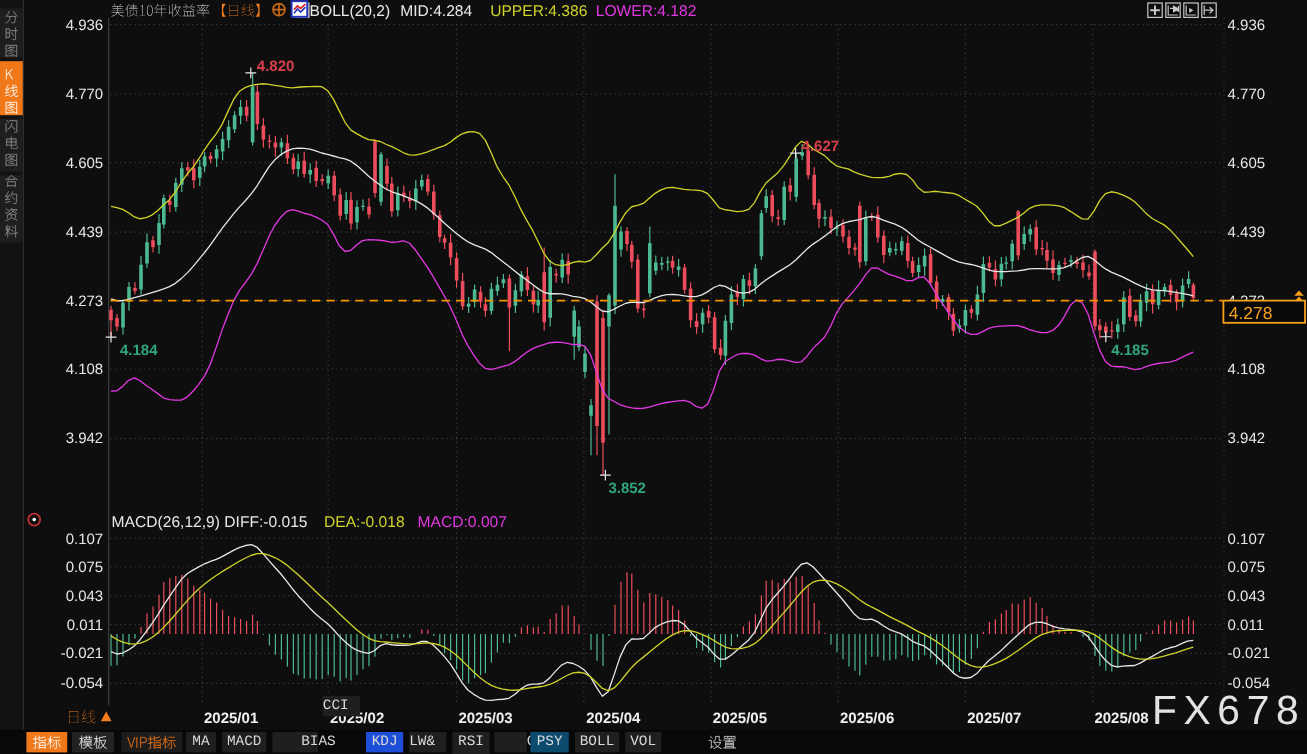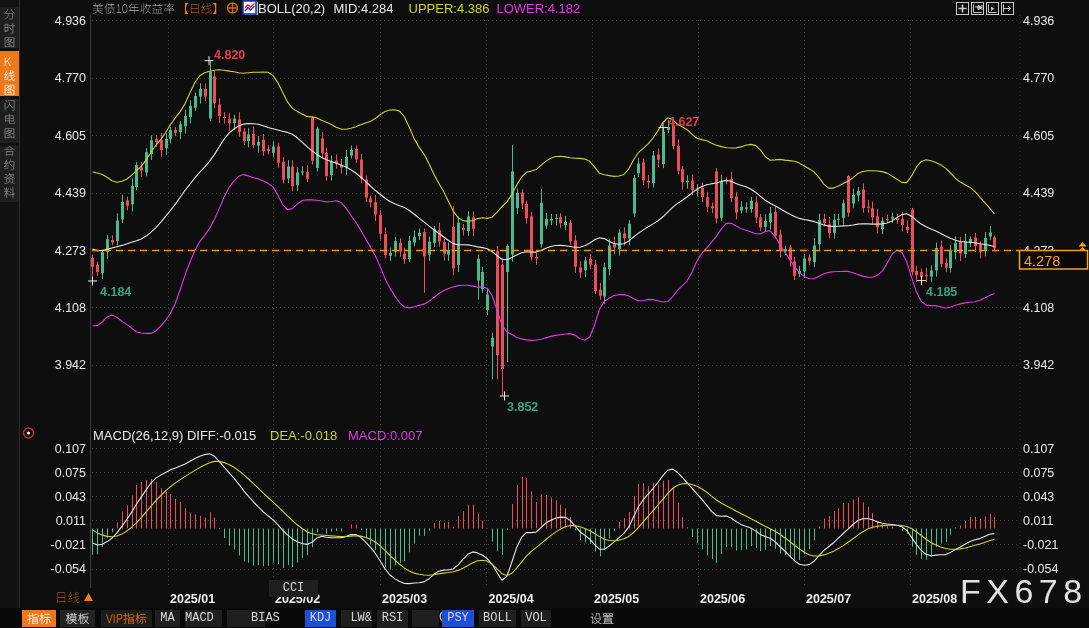--- a/index.html
+++ b/index.html
@@ -127,26 +127,26 @@
 <div style="position:absolute;left:22px;top:610px;width:34px;height:17px;background:#f07818;"><svg width="34" height="17">
       <path d="M10.376 3.112H10.724V6.676Q10.724 6.952 10.916 7.048Q11.108 7.144 11.744 7.144Q11.864 7.144 12.182 7.144Q12.500 7.144 12.920 7.144Q13.340 7.144 13.766 7.144Q14.192 7.144 14.540 7.144Q14.888 7.144 15.056 7.144Q15.428 7.144 15.608 7.024Q15.788 6.904 15.860 6.550Q15.932 6.196 15.968 5.500Q16.028 5.548 16.130 5.584Q16.232 5.620 16.316 5.644Q16.280 6.388 16.178 6.790Q16.076 7.192 15.818 7.342Q15.560 7.492 15.056 7.492Q14.984 7.492 14.654 7.492Q14.324 7.492 13.874 7.492Q13.424 7.492 12.974 7.492Q12.524 7.492 12.194 7.492Q11.864 7.492 11.792 7.492Q11.252 7.492 10.940 7.432Q10.628 7.372 10.502 7.192Q10.376 7.012 10.376 6.664ZM15.236 3.940 15.548 4.228Q14.936 4.468 14.108 4.690Q13.280 4.912 12.374 5.110Q11.468 5.308 10.616 5.464Q10.604 5.404 10.562 5.320Q10.520 5.236 10.472 5.164Q11.312 5.008 12.212 4.810Q13.112 4.612 13.910 4.384Q14.708 4.156 15.236 3.940ZM10.400 8.812H15.860V13.780H15.500V9.160H10.748V13.828H10.400ZM10.568 10.816H15.656V11.164H10.568ZM10.568 12.892H15.704V13.240H10.568ZM5.492 9.640Q5.996 9.484 6.650 9.274Q7.304 9.064 8.048 8.818Q8.792 8.572 9.536 8.320L9.596 8.668Q8.552 9.016 7.508 9.376Q6.464 9.736 5.660 10.000ZM5.612 5.620H9.440V5.980H5.612ZM7.472 3.040H7.820V13.264Q7.820 13.504 7.742 13.618Q7.664 13.732 7.496 13.780Q7.328 13.828 7.004 13.840Q6.680 13.852 6.116 13.840Q6.104 13.780 6.056 13.684Q6.008 13.588 5.972 13.504Q6.440 13.516 6.788 13.516Q7.136 13.516 7.244 13.504Q7.364 13.504 7.418 13.456Q7.472 13.408 7.472 13.276ZM22.568 4.120H27.752V4.468H22.568ZM22.076 6.988H28.376V7.336H22.076ZM24.848 7.156H25.208V13.216Q25.208 13.456 25.130 13.570Q25.052 13.684 24.860 13.744Q24.668 13.792 24.266 13.798Q23.864 13.804 23.216 13.804Q23.204 13.732 23.156 13.630Q23.108 13.528 23.060 13.444Q23.636 13.456 24.062 13.456Q24.488 13.456 24.608 13.444Q24.752 13.432 24.800 13.384Q24.848 13.336 24.848 13.216ZM26.432 8.992 26.780 8.908Q27.092 9.472 27.386 10.120Q27.680 10.768 27.920 11.374Q28.160 11.980 28.280 12.436L27.920 12.556Q27.800 12.100 27.566 11.488Q27.332 10.876 27.038 10.216Q26.744 9.556 26.432 8.992ZM23.216 8.920 23.564 8.992Q23.372 9.676 23.108 10.330Q22.844 10.984 22.538 11.560Q22.232 12.136 21.884 12.592Q21.860 12.568 21.800 12.526Q21.740 12.484 21.674 12.442Q21.608 12.400 21.560 12.376Q22.100 11.716 22.526 10.810Q22.952 9.904 23.216 8.920ZM17.780 5.752H21.872V6.112H17.780ZM19.772 3.028H20.132V13.816H19.772ZM19.736 5.848 20.084 5.944Q19.904 6.580 19.640 7.270Q19.376 7.960 19.052 8.626Q18.728 9.292 18.374 9.868Q18.020 10.444 17.660 10.840Q17.624 10.792 17.570 10.738Q17.516 10.684 17.468 10.636Q17.420 10.588 17.372 10.564Q17.828 10.060 18.284 9.280Q18.740 8.500 19.124 7.594Q19.508 6.688 19.736 5.848ZM20.072 6.424Q20.180 6.544 20.420 6.856Q20.660 7.168 20.942 7.540Q21.224 7.912 21.464 8.224Q21.704 8.536 21.800 8.680L21.500 8.980Q21.392 8.800 21.164 8.464Q20.936 8.128 20.672 7.750Q20.408 7.372 20.168 7.060Q19.928 6.748 19.796 6.604Z" fill="#ffffff" stroke="#ffffff" stroke-width="0.3"></path>
     </svg></div>
 <div style="position:absolute;left:60px;top:610px;width:35px;height:17px;background:#232323;"><svg width="35" height="17">
       <path d="M9.676 4.204H16.780V4.552H9.676ZM9.400 10.684H16.708V11.032H9.400ZM11.788 3.040H12.136V5.680H11.788ZM14.428 3.040H14.776V5.680H14.428ZM10.684 7.828V9.040H15.736V7.828ZM10.684 6.280V7.468H15.736V6.280ZM10.336 5.932H16.084V9.388H10.336ZM12.928 9.304H13.288Q13.180 10.204 12.952 10.930Q12.724 11.656 12.292 12.220Q11.860 12.784 11.158 13.186Q10.456 13.588 9.400 13.852Q9.376 13.792 9.310 13.702Q9.244 13.612 9.184 13.564Q10.216 13.324 10.894 12.940Q11.572 12.556 11.986 12.028Q12.400 11.500 12.616 10.816Q12.832 10.132 12.928 9.304ZM13.372 10.780Q13.780 11.848 14.716 12.562Q15.652 13.276 16.936 13.552Q16.900 13.588 16.852 13.642Q16.804 13.696 16.768 13.750Q16.732 13.804 16.696 13.852Q15.388 13.516 14.428 12.760Q13.468 12.004 13.048 10.864ZM6.196 5.428H9.640V5.776H6.196ZM7.888 3.028H8.248V13.816H7.888ZM7.864 5.524 8.200 5.596Q8.068 6.292 7.864 7.072Q7.660 7.852 7.408 8.602Q7.156 9.352 6.880 10.000Q6.604 10.648 6.316 11.104Q6.280 11.056 6.232 11.002Q6.184 10.948 6.136 10.900Q6.088 10.852 6.040 10.828Q6.316 10.396 6.592 9.784Q6.868 9.172 7.114 8.446Q7.360 7.720 7.552 6.970Q7.744 6.220 7.864 5.524ZM8.236 6.316Q8.332 6.460 8.530 6.808Q8.728 7.156 8.956 7.570Q9.184 7.984 9.376 8.332Q9.568 8.680 9.640 8.836L9.364 9.148Q9.280 8.944 9.094 8.566Q8.908 8.188 8.692 7.768Q8.476 7.348 8.284 7.000Q8.092 6.652 7.996 6.496ZM18.328 5.428H22.144V5.776H18.328ZM20.212 3.028H20.560V13.816H20.212ZM20.188 5.524 20.500 5.608Q20.344 6.328 20.104 7.102Q19.864 7.876 19.570 8.626Q19.276 9.376 18.952 10.018Q18.628 10.660 18.304 11.104Q18.280 11.056 18.232 11.002Q18.184 10.948 18.130 10.900Q18.076 10.852 18.028 10.828Q18.352 10.408 18.670 9.796Q18.988 9.184 19.282 8.464Q19.576 7.744 19.810 6.988Q20.044 6.232 20.188 5.524ZM20.488 6.232Q20.584 6.352 20.794 6.658Q21.004 6.964 21.238 7.330Q21.472 7.696 21.676 8.002Q21.880 8.308 21.964 8.452L21.700 8.764Q21.604 8.584 21.412 8.248Q21.220 7.912 20.998 7.540Q20.776 7.168 20.578 6.862Q20.380 6.556 20.272 6.412ZM22.720 4.372H23.080V7.372Q23.080 8.092 23.026 8.920Q22.972 9.748 22.816 10.612Q22.660 11.476 22.360 12.304Q22.060 13.132 21.556 13.840Q21.520 13.804 21.466 13.768Q21.412 13.732 21.364 13.696Q21.316 13.660 21.268 13.648Q21.760 12.940 22.054 12.142Q22.348 11.344 22.492 10.504Q22.636 9.664 22.678 8.860Q22.720 8.056 22.720 7.360ZM22.924 6.808H27.952V7.168H22.924ZM27.844 6.808H27.916L27.976 6.784L28.204 6.880Q27.808 8.752 27.004 10.126Q26.200 11.500 25.132 12.412Q24.064 13.324 22.876 13.840Q22.852 13.792 22.810 13.744Q22.768 13.696 22.726 13.642Q22.684 13.588 22.636 13.552Q23.788 13.072 24.838 12.190Q25.888 11.308 26.680 9.988Q27.472 8.668 27.844 6.904ZM24.064 6.952Q24.448 8.464 25.120 9.790Q25.792 11.116 26.752 12.088Q27.712 13.060 28.948 13.540Q28.900 13.576 28.852 13.630Q28.804 13.684 28.756 13.738Q28.708 13.792 28.672 13.840Q27.436 13.312 26.476 12.310Q25.516 11.308 24.844 9.958Q24.172 8.608 23.776 7.036ZM28.132 3.412 28.372 3.700Q27.916 3.904 27.256 4.060Q26.596 4.216 25.840 4.336Q25.084 4.456 24.310 4.540Q23.536 4.624 22.828 4.684Q22.816 4.612 22.786 4.522Q22.756 4.432 22.720 4.372Q23.404 4.312 24.172 4.228Q24.940 4.144 25.690 4.024Q26.440 3.904 27.076 3.754Q27.712 3.604 28.132 3.412Z" fill="#e6e6e6" stroke="#e6e6e6" stroke-width="0.3"></path>
     </svg></div>
 <div style="position:absolute;left:101px;top:610px;width:51px;height:17px;background:#1c1c1c;"><svg width="51" height="17">
       <path d="M8.154 13.000 5.262 4.288H5.730L7.410 9.496Q7.662 10.300 7.872 10.966Q8.082 11.632 8.358 12.436H8.406Q8.682 11.632 8.892 10.966Q9.102 10.300 9.366 9.496L11.034 4.288H11.490L8.610 13.000ZM12.882 13.000V4.288H13.326V13.000ZM15.966 13.000V4.288H18.066Q19.062 4.288 19.758 4.522Q20.454 4.756 20.820 5.272Q21.186 5.788 21.186 6.664Q21.186 7.504 20.826 8.056Q20.466 8.608 19.782 8.884Q19.098 9.160 18.114 9.160H16.410V13.000ZM16.410 8.764H17.958Q19.350 8.764 20.028 8.278Q20.706 7.792 20.706 6.664Q20.706 5.524 20.016 5.104Q19.326 4.684 17.910 4.684H16.410ZM27.198 3.112H27.546V6.676Q27.546 6.952 27.738 7.048Q27.930 7.144 28.566 7.144Q28.686 7.144 29.004 7.144Q29.322 7.144 29.742 7.144Q30.162 7.144 30.588 7.144Q31.014 7.144 31.362 7.144Q31.710 7.144 31.878 7.144Q32.250 7.144 32.430 7.024Q32.610 6.904 32.682 6.550Q32.754 6.196 32.790 5.500Q32.850 5.548 32.952 5.584Q33.054 5.620 33.138 5.644Q33.102 6.388 33.000 6.790Q32.898 7.192 32.640 7.342Q32.382 7.492 31.878 7.492Q31.806 7.492 31.476 7.492Q31.146 7.492 30.696 7.492Q30.246 7.492 29.796 7.492Q29.346 7.492 29.016 7.492Q28.686 7.492 28.614 7.492Q28.074 7.492 27.762 7.432Q27.450 7.372 27.324 7.192Q27.198 7.012 27.198 6.664ZM32.058 3.940 32.370 4.228Q31.758 4.468 30.930 4.690Q30.102 4.912 29.196 5.110Q28.290 5.308 27.438 5.464Q27.426 5.404 27.384 5.320Q27.342 5.236 27.294 5.164Q28.134 5.008 29.034 4.810Q29.934 4.612 30.732 4.384Q31.530 4.156 32.058 3.940ZM27.222 8.812H32.682V13.780H32.322V9.160H27.570V13.828H27.222ZM27.390 10.816H32.478V11.164H27.390ZM27.390 12.892H32.526V13.240H27.390ZM22.314 9.640Q22.818 9.484 23.472 9.274Q24.126 9.064 24.870 8.818Q25.614 8.572 26.358 8.320L26.418 8.668Q25.374 9.016 24.330 9.376Q23.286 9.736 22.482 10.000ZM22.434 5.620H26.262V5.980H22.434ZM24.294 3.040H24.642V13.264Q24.642 13.504 24.564 13.618Q24.486 13.732 24.318 13.780Q24.150 13.828 23.826 13.840Q23.502 13.852 22.938 13.840Q22.926 13.780 22.878 13.684Q22.830 13.588 22.794 13.504Q23.262 13.516 23.610 13.516Q23.958 13.516 24.066 13.504Q24.186 13.504 24.240 13.456Q24.294 13.408 24.294 13.276ZM39.390 4.120H44.574V4.468H39.390ZM38.898 6.988H45.198V7.336H38.898ZM41.670 7.156H42.030V13.216Q42.030 13.456 41.952 13.570Q41.874 13.684 41.682 13.744Q41.490 13.792 41.088 13.798Q40.686 13.804 40.038 13.804Q40.026 13.732 39.978 13.630Q39.930 13.528 39.882 13.444Q40.458 13.456 40.884 13.456Q41.310 13.456 41.430 13.444Q41.574 13.432 41.622 13.384Q41.670 13.336 41.670 13.216ZM43.254 8.992 43.602 8.908Q43.914 9.472 44.208 10.120Q44.502 10.768 44.742 11.374Q44.982 11.980 45.102 12.436L44.742 12.556Q44.622 12.100 44.388 11.488Q44.154 10.876 43.860 10.216Q43.566 9.556 43.254 8.992ZM40.038 8.920 40.386 8.992Q40.194 9.676 39.930 10.330Q39.666 10.984 39.360 11.560Q39.054 12.136 38.706 12.592Q38.682 12.568 38.622 12.526Q38.562 12.484 38.496 12.442Q38.430 12.400 38.382 12.376Q38.922 11.716 39.348 10.810Q39.774 9.904 40.038 8.920ZM34.602 5.752H38.694V6.112H34.602ZM36.594 3.028H36.954V13.816H36.594ZM36.558 5.848 36.906 5.944Q36.726 6.580 36.462 7.270Q36.198 7.960 35.874 8.626Q35.550 9.292 35.196 9.868Q34.842 10.444 34.482 10.840Q34.446 10.792 34.392 10.738Q34.338 10.684 34.290 10.636Q34.242 10.588 34.194 10.564Q34.650 10.060 35.106 9.280Q35.562 8.500 35.946 7.594Q36.330 6.688 36.558 5.848ZM36.894 6.424Q37.002 6.544 37.242 6.856Q37.482 7.168 37.764 7.540Q38.046 7.912 38.286 8.224Q38.526 8.536 38.622 8.680L38.322 8.980Q38.214 8.800 37.986 8.464Q37.758 8.128 37.494 7.750Q37.230 7.372 36.990 7.060Q36.750 6.748 36.618 6.604Z" fill="#f07818" stroke="#f07818" stroke-width="0.3"></path>
     </svg></div>
 <div style="position:absolute;left:155px;top:610px;width:25px;height:17px;background:#1f1f1f;color:#d9d9d9;font:12px 'Liberation Mono', monospace;text-align:center;line-height:17px;">MA</div>
-<div style="position:absolute;left:185px;top:610px;width:37px;height:17px;background:#1f1f1f;color:#d9d9d9;font:12px 'Liberation Mono', monospace;text-align:left;line-height:17px;">MACD</div>
+<div style="position:absolute;left:185px;top:610px;width:37px;height:17px;background:#1f1f1f;color:#d9d9d9;font:12px 'Liberation Mono', monospace;text-align:center;line-height:17px;">MACD</div>
 <div style="position:absolute;left:227px;top:610px;width:38px;height:17px;background:#1f1f1f;color:#d9d9d9;font:12px 'Liberation Mono', monospace;text-align:center;line-height:17px;padding-left:24px;">BIAS</div>
-<div style="position:absolute;left:269px;top:580px;width:49px;height:17px;background:#1f1f1f;color:#d9d9d9;font:12px 'Liberation Mono', monospace;text-align:center;line-height:17px;">CCI</div>
+<div style="position:absolute;left:269px;top:580px;width:31px;height:17px;background:#1f1f1f;color:#d9d9d9;font:12px 'Liberation Mono', monospace;text-align:left;line-height:17px;">CCI</div>
 <div style="position:absolute;left:305px;top:610px;width:31px;height:17px;background:#1d4ed8;color:#d9d9d9;font:12px 'Liberation Mono', monospace;text-align:center;line-height:17px;">KDJ</div>
-<div style="position:absolute;left:341px;top:610px;width:31px;height:17px;background:#1f1f1f;color:#d9d9d9;font:12px 'Liberation Mono', monospace;text-align:right;line-height:17px;">LW&amp;</div>
+<div style="position:absolute;left:341px;top:610px;width:31px;height:17px;background:#1f1f1f;color:#d9d9d9;font:12px 'Liberation Mono', monospace;text-align:left;line-height:17px;">LW&amp;</div>
 <div style="position:absolute;left:377px;top:610px;width:31px;height:27px;background:#1f1f1f;color:#d9d9d9;font:12px 'Liberation Mono', monospace;text-align:center;line-height:17px;">RSI</div>
 <div style="position:absolute;left:412px;top:610px;width:26px;height:17px;background:#1f1f1f;color:#d9d9d9;font:12px 'Liberation Mono', monospace;text-align:center;line-height:17px;padding-left:27px;">CR</div>
-<div style="position:absolute;left:442px;top:610px;width:32px;height:17px;background:#1d4ed8;color:#d9d9d9;font:12px 'Liberation Mono', monospace;text-align:center;line-height:17px;">PSY</div>
+<div style="position:absolute;left:442px;top:610px;width:32px;height:17px;background:#0c4a6e;color:#d9d9d9;font:12px 'Liberation Mono', monospace;text-align:center;line-height:17px;">PSY</div>
 <div style="position:absolute;left:479px;top:610px;width:37px;height:17px;background:#1f1f1f;color:#d9d9d9;font:12px 'Liberation Mono', monospace;text-align:center;line-height:17px;">BOLL</div>
 <div style="position:absolute;left:521px;top:610px;width:30px;height:17px;background:#1f1f1f;color:#d9d9d9;font:12px 'Liberation Mono', monospace;text-align:center;line-height:17px;">VOL</div>
 <div style="position:absolute;left:556px;top:610px;width:31px;height:17px;background:#1f1f1f;color:#d9d9d9;font:12px 'Liberation Mono', monospace;text-align:center;line-height:17px;margin-top:32px;">OBV</div>
 <div style="position:absolute;left:585px;top:610px;width:34px;height:17px;background:transparent;"><svg width="34" height="17">
       <path d="M6.716 3.556 6.968 3.328Q7.292 3.592 7.628 3.910Q7.964 4.228 8.252 4.534Q8.540 4.840 8.720 5.080L8.468 5.368Q8.288 5.116 8.000 4.804Q7.712 4.492 7.376 4.162Q7.040 3.832 6.716 3.556ZM7.220 13.528 7.208 13.168 7.424 12.880 9.548 11.608Q9.572 11.680 9.608 11.764Q9.644 11.848 9.668 11.908Q8.900 12.388 8.438 12.682Q7.976 12.976 7.736 13.132Q7.496 13.288 7.388 13.372Q7.280 13.456 7.220 13.528ZM5.624 6.868H7.712V7.228H5.624ZM11.300 3.520H14.312V3.868H11.300ZM9.644 8.428H15.380V8.776H9.644ZM15.248 8.428H15.332L15.404 8.404L15.632 8.524Q15.260 9.604 14.624 10.474Q13.988 11.344 13.178 12.004Q12.368 12.664 11.462 13.132Q10.556 13.600 9.656 13.876Q9.632 13.804 9.566 13.708Q9.500 13.612 9.440 13.552Q10.316 13.300 11.198 12.856Q12.080 12.412 12.872 11.782Q13.664 11.152 14.282 10.330Q14.900 9.508 15.248 8.512ZM10.496 8.596Q10.976 9.844 11.822 10.852Q12.668 11.860 13.832 12.556Q14.996 13.252 16.424 13.576Q16.376 13.612 16.328 13.672Q16.280 13.732 16.238 13.786Q16.196 13.840 16.172 13.900Q14.036 13.372 12.482 12.022Q10.928 10.672 10.184 8.716ZM11.156 3.520H11.504V4.876Q11.504 5.392 11.336 5.962Q11.168 6.532 10.712 7.066Q10.256 7.600 9.380 8.032Q9.356 7.984 9.314 7.936Q9.272 7.888 9.230 7.834Q9.188 7.780 9.152 7.756Q9.980 7.348 10.412 6.862Q10.844 6.376 11.000 5.860Q11.156 5.344 11.156 4.876ZM14.144 3.520H14.492V6.460Q14.492 6.712 14.534 6.796Q14.576 6.880 14.720 6.880Q14.804 6.880 15.020 6.880Q15.236 6.880 15.458 6.880Q15.680 6.880 15.764 6.880Q15.872 6.880 16.010 6.868Q16.148 6.856 16.244 6.844Q16.256 6.916 16.274 7.030Q16.292 7.144 16.304 7.204Q16.220 7.216 16.076 7.228Q15.932 7.240 15.776 7.240Q15.692 7.240 15.458 7.240Q15.224 7.240 15.008 7.240Q14.792 7.240 14.732 7.240Q14.492 7.240 14.366 7.168Q14.240 7.096 14.192 6.922Q14.144 6.748 14.144 6.448ZM7.220 13.528Q7.196 13.480 7.154 13.426Q7.112 13.372 7.064 13.312Q7.016 13.252 6.968 13.216Q7.064 13.156 7.202 13.024Q7.340 12.892 7.454 12.688Q7.568 12.484 7.568 12.220V6.868H7.916V12.772Q7.916 12.772 7.808 12.862Q7.700 12.952 7.568 13.078Q7.436 13.204 7.328 13.330Q7.220 13.456 7.220 13.528ZM24.668 3.856V5.320H27.308V3.856ZM21.728 3.856V5.320H24.320V3.856ZM18.884 3.856V5.320H21.380V3.856ZM18.536 3.508H27.656V5.668H18.536ZM17.852 6.580H28.064V6.928H17.852ZM22.736 5.512 23.108 5.548Q22.988 6.160 22.814 6.850Q22.640 7.540 22.496 8.032H22.136Q22.244 7.684 22.352 7.246Q22.460 6.808 22.562 6.352Q22.664 5.896 22.736 5.512ZM17.768 13.108H28.256V13.456H17.768ZM19.664 9.148H26.276V9.508H19.664ZM19.712 10.432H26.228V10.792H19.712ZM19.748 11.740H26.252V12.088H19.748ZM19.556 7.888H26.420V13.300H26.072V8.236H19.904V13.300H19.556Z" fill="#cfcfcf" stroke="#cfcfcf" stroke-width="0.3"></path>
     </svg></div>
 
 </body></html>

